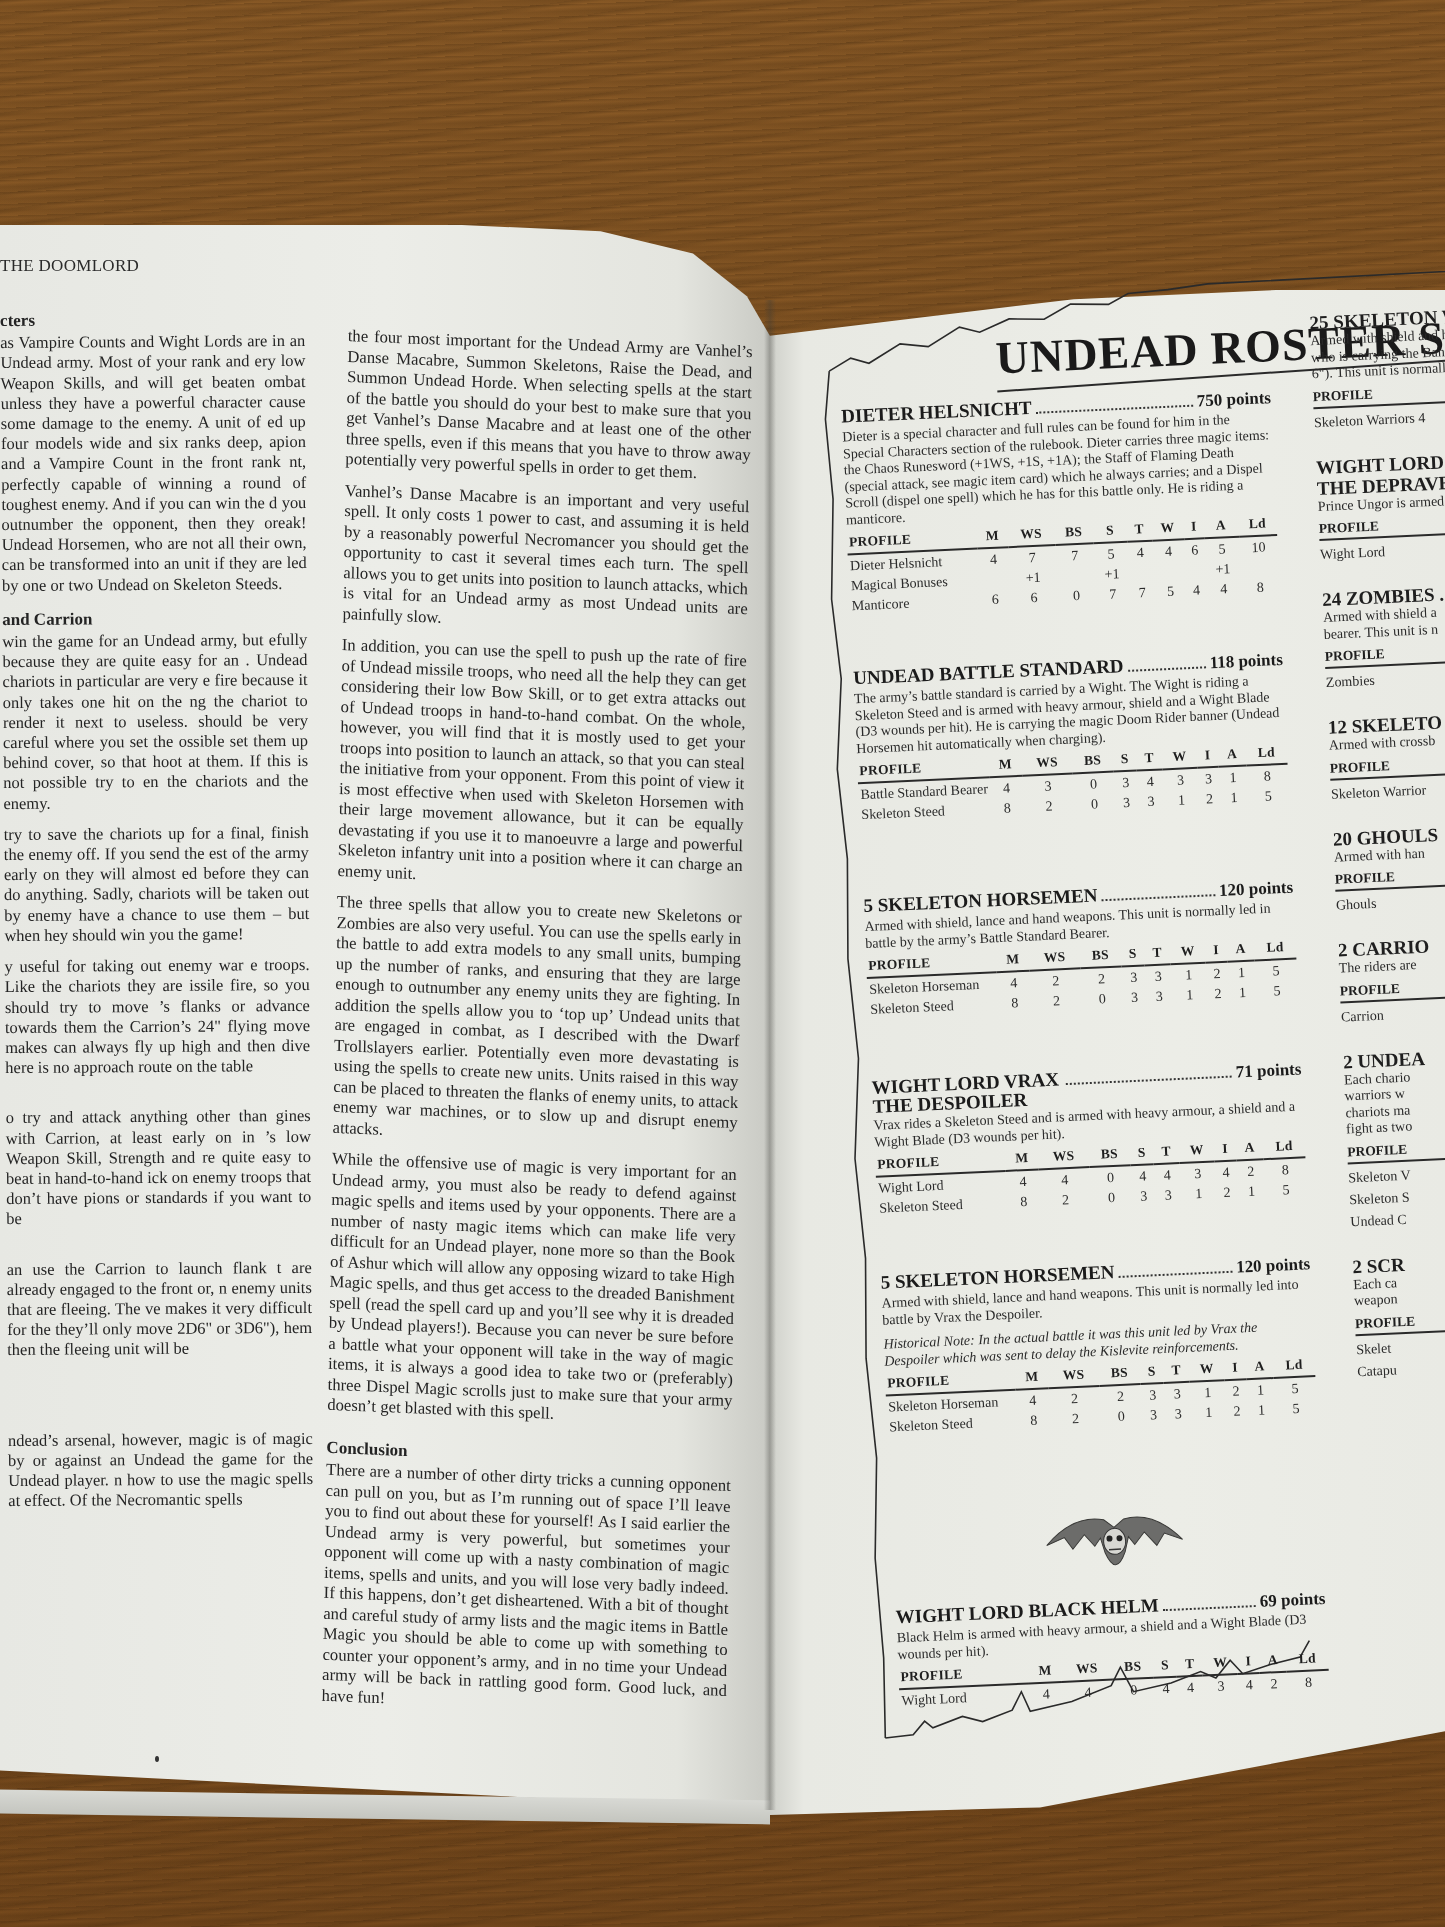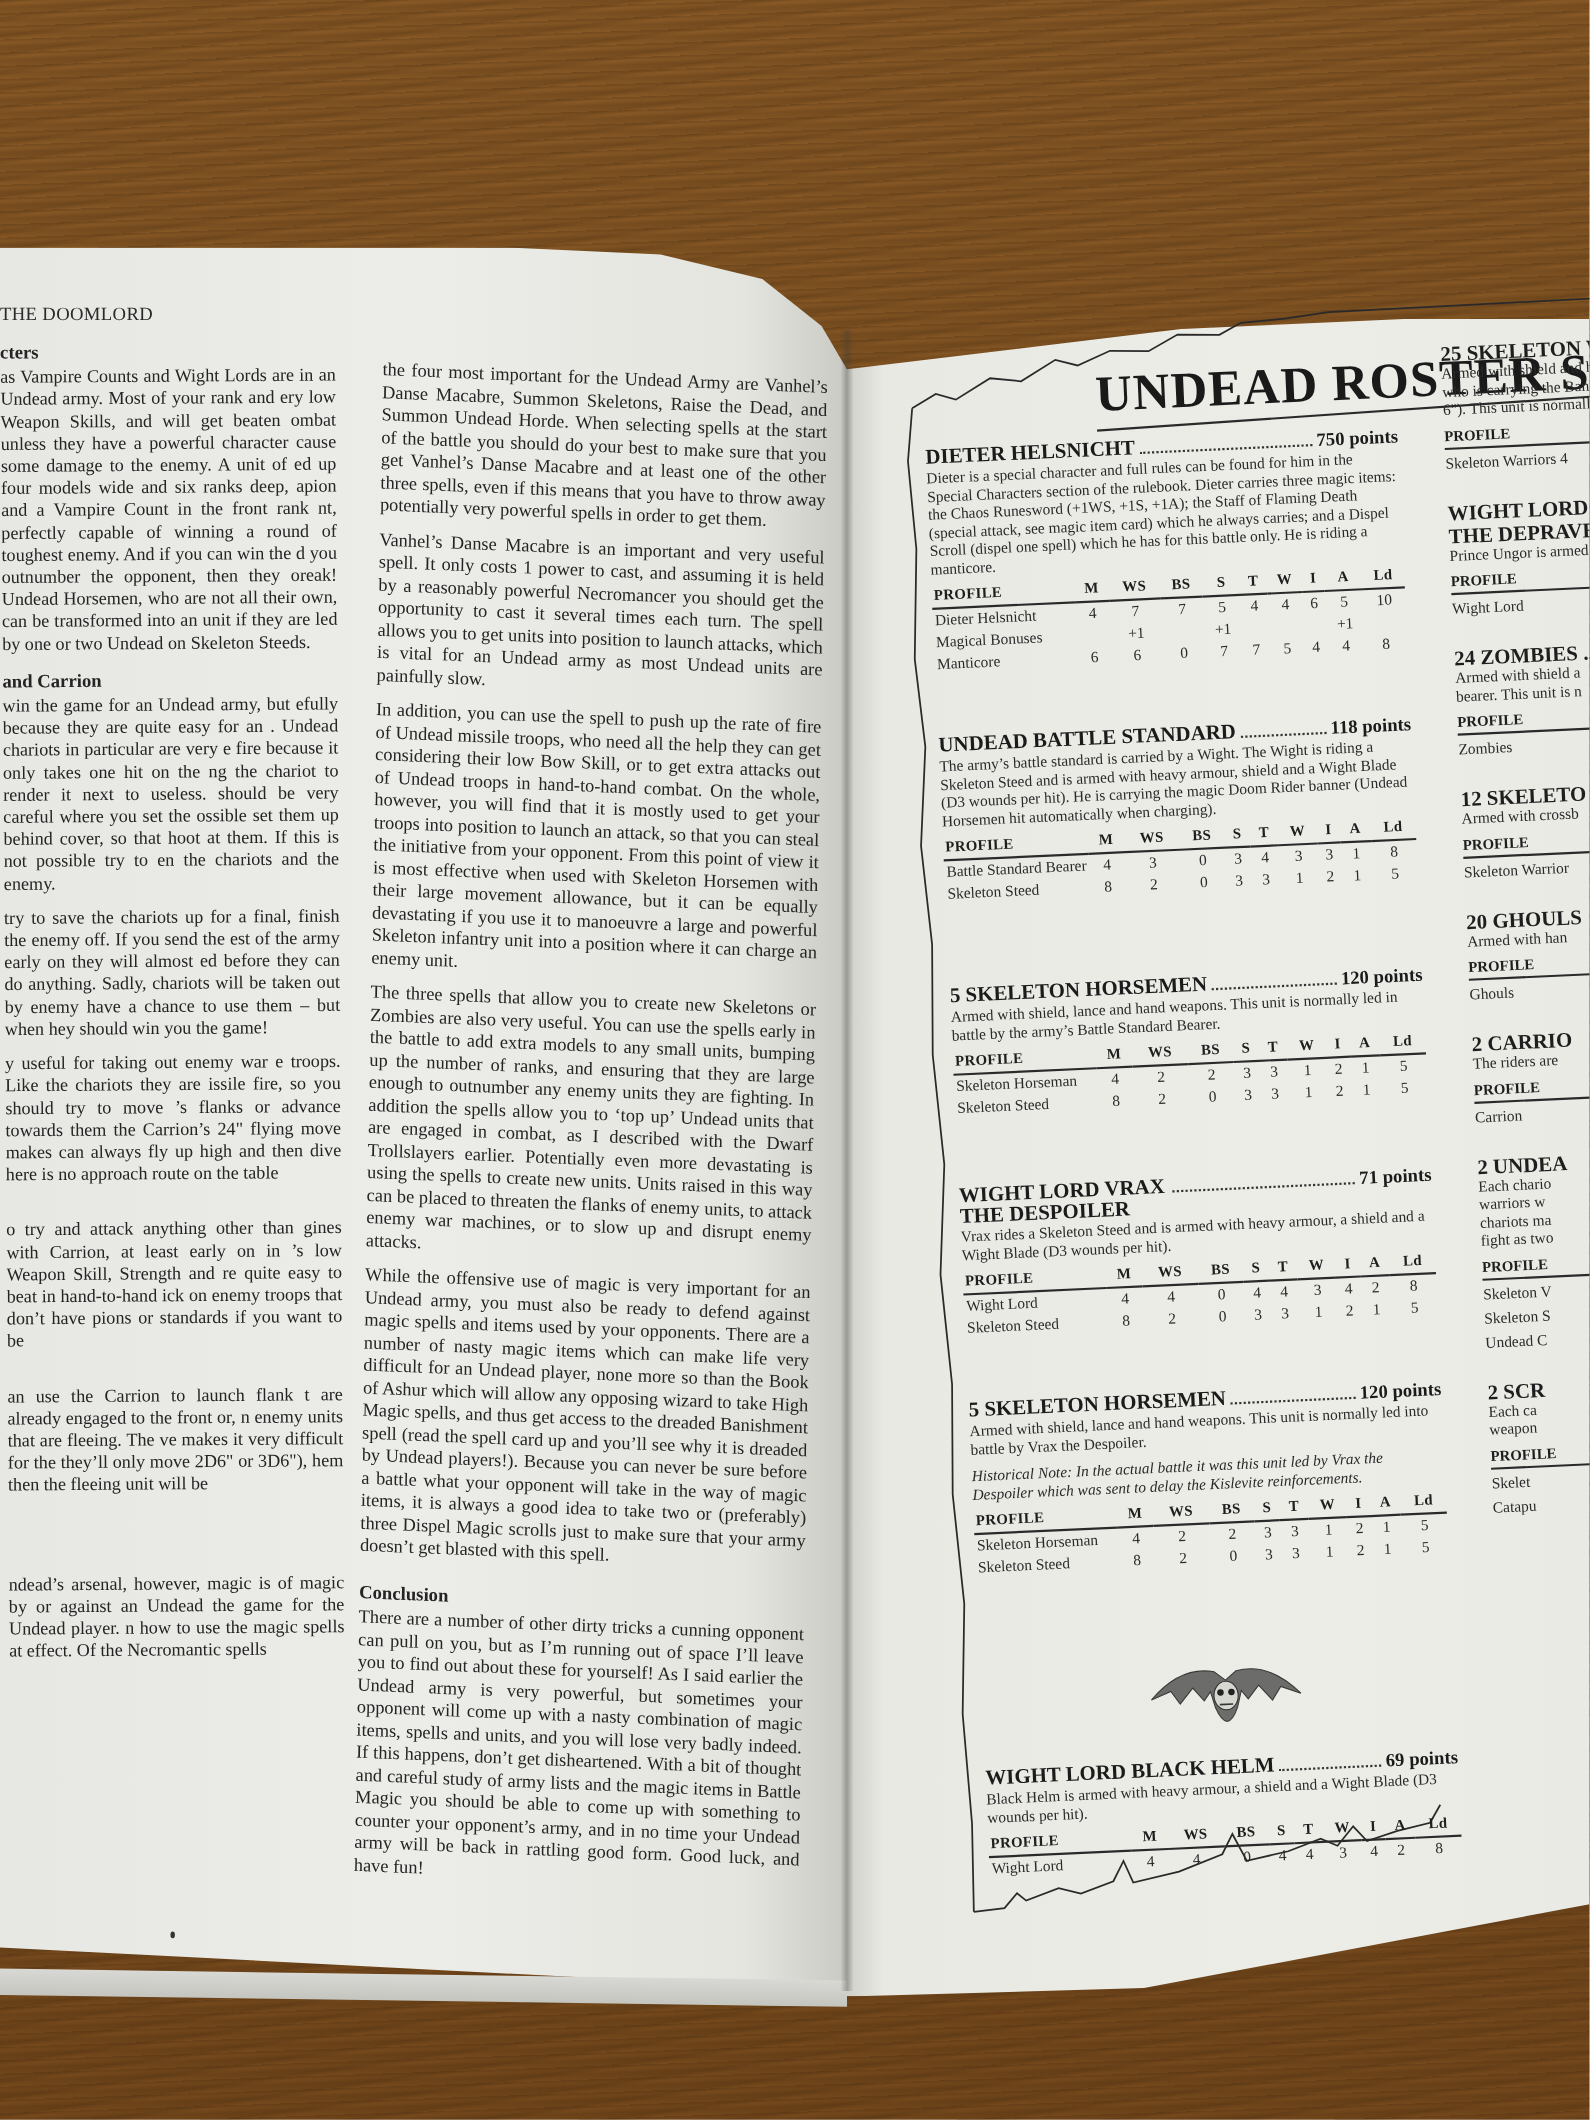--- a/index.html
+++ b/index.html
@@ -34,21 +34,21 @@
     background: linear-gradient(90deg, rgba(0,0,0,0) 0%, rgba(60,60,55,0.35) 50%, rgba(0,0,0,0) 100%);
     z-index: 3;
   }
   .page-bottom-edge {
     position: absolute; left: 0; top: 1795px; width: 770px; height: 24px;
     background: linear-gradient(180deg, #d8d9d4, #c4c5bf);
     transform: skewY(0.8deg);
   }
   
   .running-head {
-    position: absolute; left: 0; top: 276px;
+    position: absolute; left: 0; top: 256px;
     font-size: 17px; letter-spacing: 0.3px; color: #2a2a2a;
   }
   .col {
     position: absolute; font-size: 16.5px; line-height: 20.2px;
     text-align: justify; color: #242424;
   }
   .col p { margin-bottom: 11px; }
   .col h3 { font-size: 17px; font-weight: bold; margin: 0 0 2px 0; }
   .col-a { left: 0; top: 311px; width: 305px; transform: rotate(-0.4deg); transform-origin: 0 0; }
   .col-b { left: 348px; top: 326px; width: 405px; transform: rotate(1.1deg) skewY(1.2deg); transform-origin: 0 0; font-size: 16.7px; line-height: 20.5px; }

